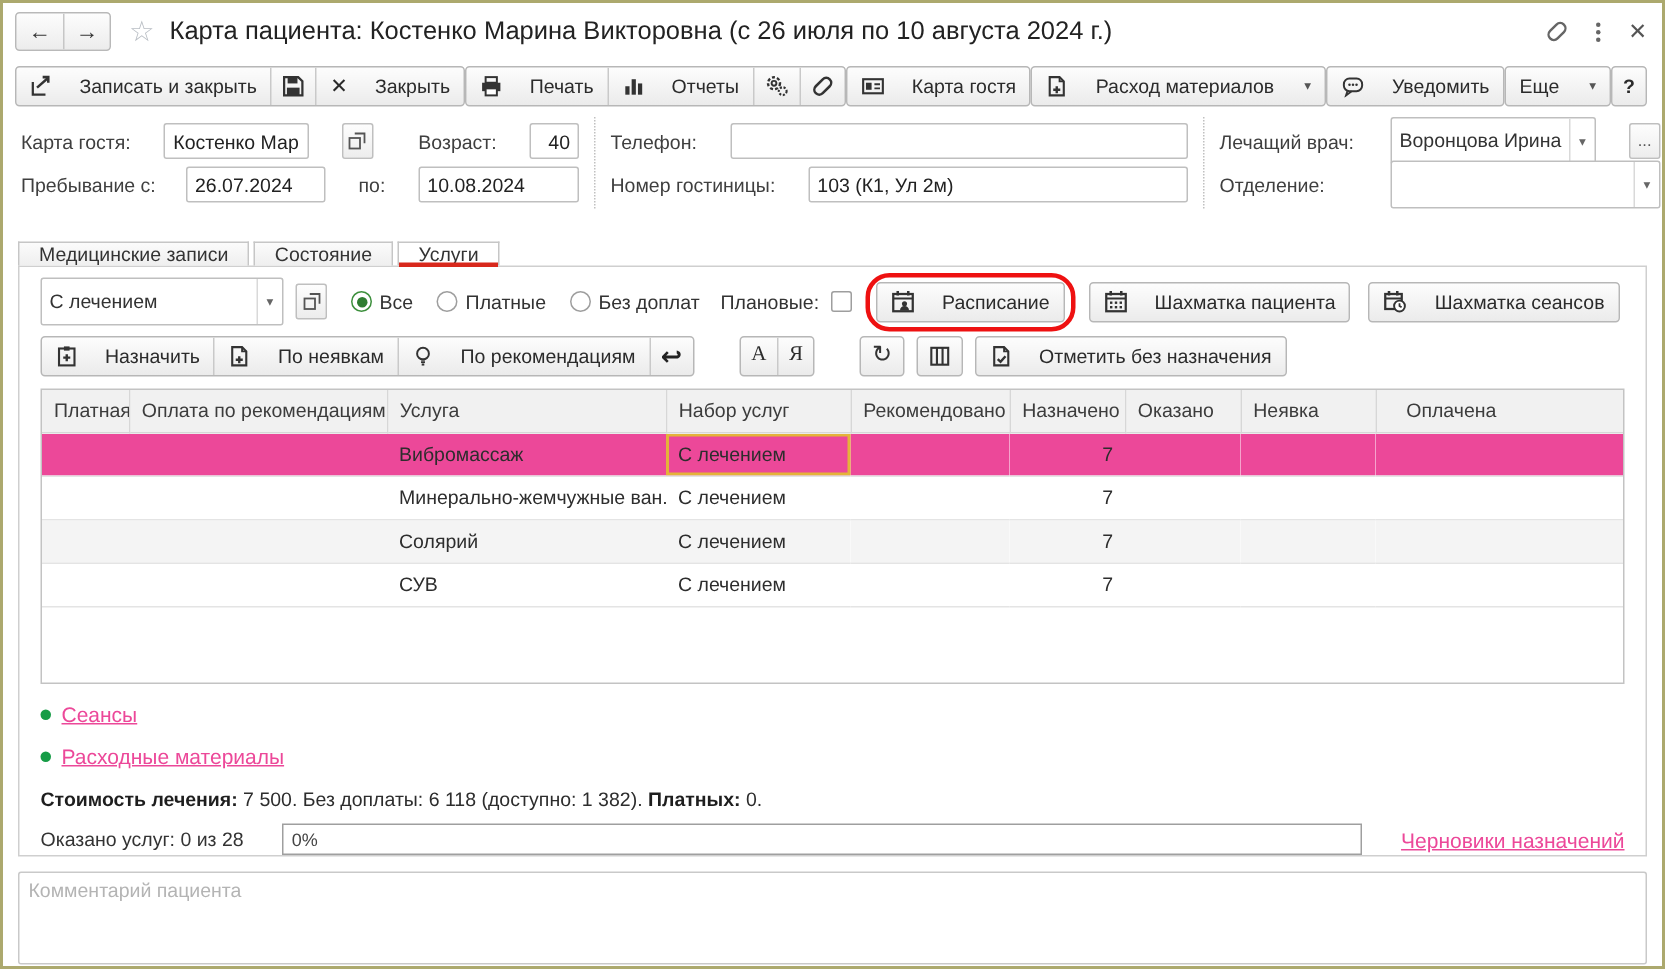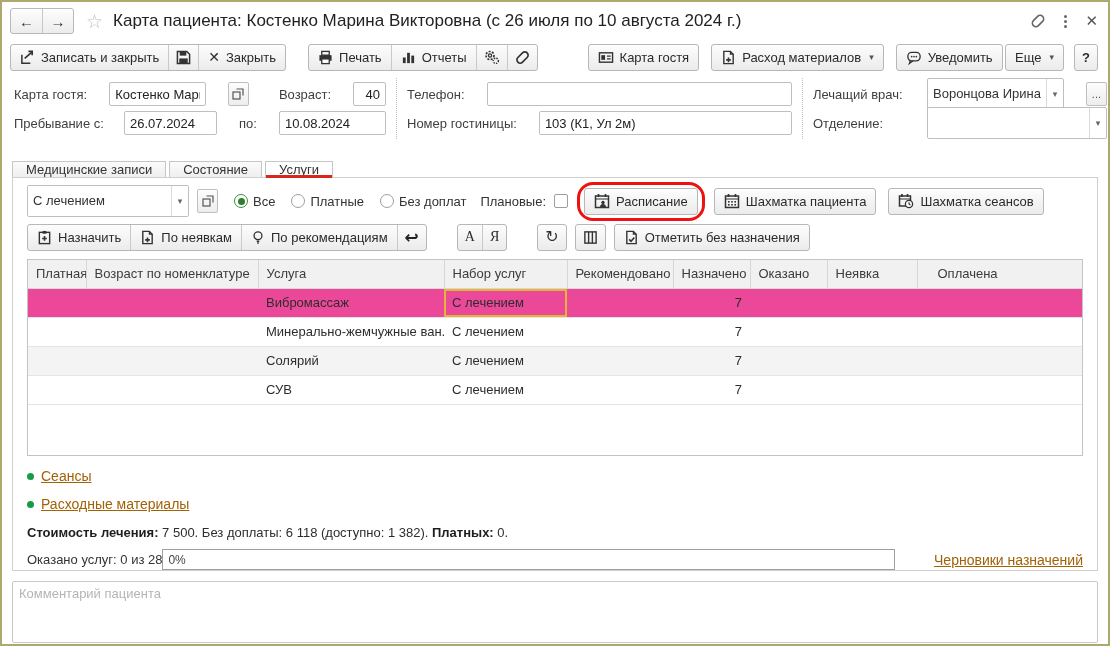--- a/index.html
+++ b/index.html
@@ -17,21 +17,21 @@
   .star { font-size:19px; color:#b9bec4; margin:0 10px 0 12px; cursor:pointer; }
   .page-title { font-size:17px; color:#222; white-space:nowrap; overflow:hidden; flex:1; }
   .title-icons { display:flex; align-items:center; gap:16px; margin-left:8px; color:#555; }
   .kebab { display:flex; flex-direction:column; gap:2px; cursor:pointer; padding:2px; }
   .kebab i { width:3px; height:3px; border-radius:50%; background:#666; }
   .t-ico { cursor:pointer; display:flex; align-items:center; }
   .close-x { font-size:15px; color:#555; cursor:pointer; }
   
   .btnbar { display:flex; align-items:center; height:34px; padding:0 10px 0 8px; }
   .btn-group { display:inline-flex; border:1px solid #b7b7b7; border-radius:3px; overflow:hidden; background:linear-gradient(#fdfdfd,#ebebeb); flex:none; }
-  .btn { display:flex; align-items:center; gap:6px; height:25px; padding:0 9px; cursor:pointer; white-space:nowrap; color:#2b2b2b; background:transparent; border:none; font-size:13px; font-family:inherit; }
+  .btn { display:flex; align-items:center; gap:18px; height:25px; padding:0 9px; cursor:pointer; white-space:nowrap; color:#2b2b2b; background:transparent; border:none; font-size:13px; font-family:inherit; }
   .btn-group .btn + .btn { border-left:1px solid #c9c9c9; }
   .btn.icon-only { padding:0 7px; }
   .caret { font-size:9px; color:#555; margin-left:2px; }
   .spacer { flex:1; }
   .ico { display:inline-block; flex:none; }
   
   .fields { display:grid; grid-template-columns:382px 406px 1fr; padding:4px 12px 6px 12px; }
   .fcol { padding-right:10px; }
   .fcol + .fcol { border-left:1px dotted #c0c0c0; padding-left:10px; }
   .frow { display:flex; align-items:center; height:26px; margin:3px 0; gap:22px; }
@@ -67,24 +67,24 @@
   th { background:#f1f1f1; border:1px solid #d7d7d7; border-top:none; font-weight:normal; text-align:left; color:#3c3c3c; height:28px; padding:0 8px; white-space:nowrap; overflow:hidden; }
   th:first-child { border-left:none; } th:last-child { border-right:none;padding-left:20px; }
   td { height:29px; padding:0 8px; border-bottom:1px solid #e4e4e4; white-space:nowrap; overflow:hidden; color:#2d2d2d; }
   tr.striped td { background:#f4f4f4; }
   tr.sel-row td { background:#ec4899; }
   td.sel-cell { background:#fbe9a4; box-shadow:inset 0 0 0 2px #e4b33a; }
   td.num { text-align:right; }
   
   .grp-link { display:flex; align-items:center; gap:7px; margin:12px 0 0 0; cursor:pointer; }
   .grp-bullet { width:7px; height:7px; border-radius:50%; background:#169c46; }
-  .green-link { color:#a16207; text-decoration:underline; font-size:14px; }
+  .green-link { color:#ec4899; text-decoration:underline; font-size:14px; }
   .summary { margin-top:13px; color:#2d2d2d; }
   .summary b { color:#1e1e1e; }
-  .progress-row { display:flex; align-items:center; margin-top:9px; gap:0; }
+  .progress-row { display:flex; align-items:center; margin-top:9px; gap:26px; }
   .pbar { flex:1; height:21px; border:1px solid #9f9f9f; background:#fff; display:flex; align-items:center; padding:0 5px; color:#444; font-size:12px; max-width:733px; }
   .drafts { margin-left:auto; font-size:14px; cursor:pointer; }
   
   .comment-wrap { margin:10px 10px 0 10px; }
   .comment-wrap textarea { width:100%; height:62px; border:1px solid #c9c9c9; border-radius:2px; resize:none; font-family:inherit; font-size:13px; padding:4px 6px; color:#333; }
   .comment-wrap textarea::placeholder { color:#b4b4b4; }
   .undo-ch { font-size:17px; font-weight:bold; color:#222; line-height:1; }
   .refresh-ch { font-size:16px; color:#333; line-height:1; }
 </style>
 </head>
@@ -446,21 +446,21 @@
             <col style="width:123px">
           <col style="width:106px">
             <col style="width:77px">
             <col style="width:77px">
             <col style="width:90px">
             <col>
         </colgroup>
         <thead>
           <tr>
             <th>Платная</th>
-            <th>Возраст по номенклатуре</th>
+            <th>Оплата по рекомендациям</th>
             <th>Услуга</th>
             <th>Набор услуг</th>
             <th>Рекомендовано</th>
             <th>Назначено</th>
             <th>Оказано</th>
             <th>Неявка</th>
             <th>Оплачена</th>
           </tr>
         </thead>
         <tbody>

